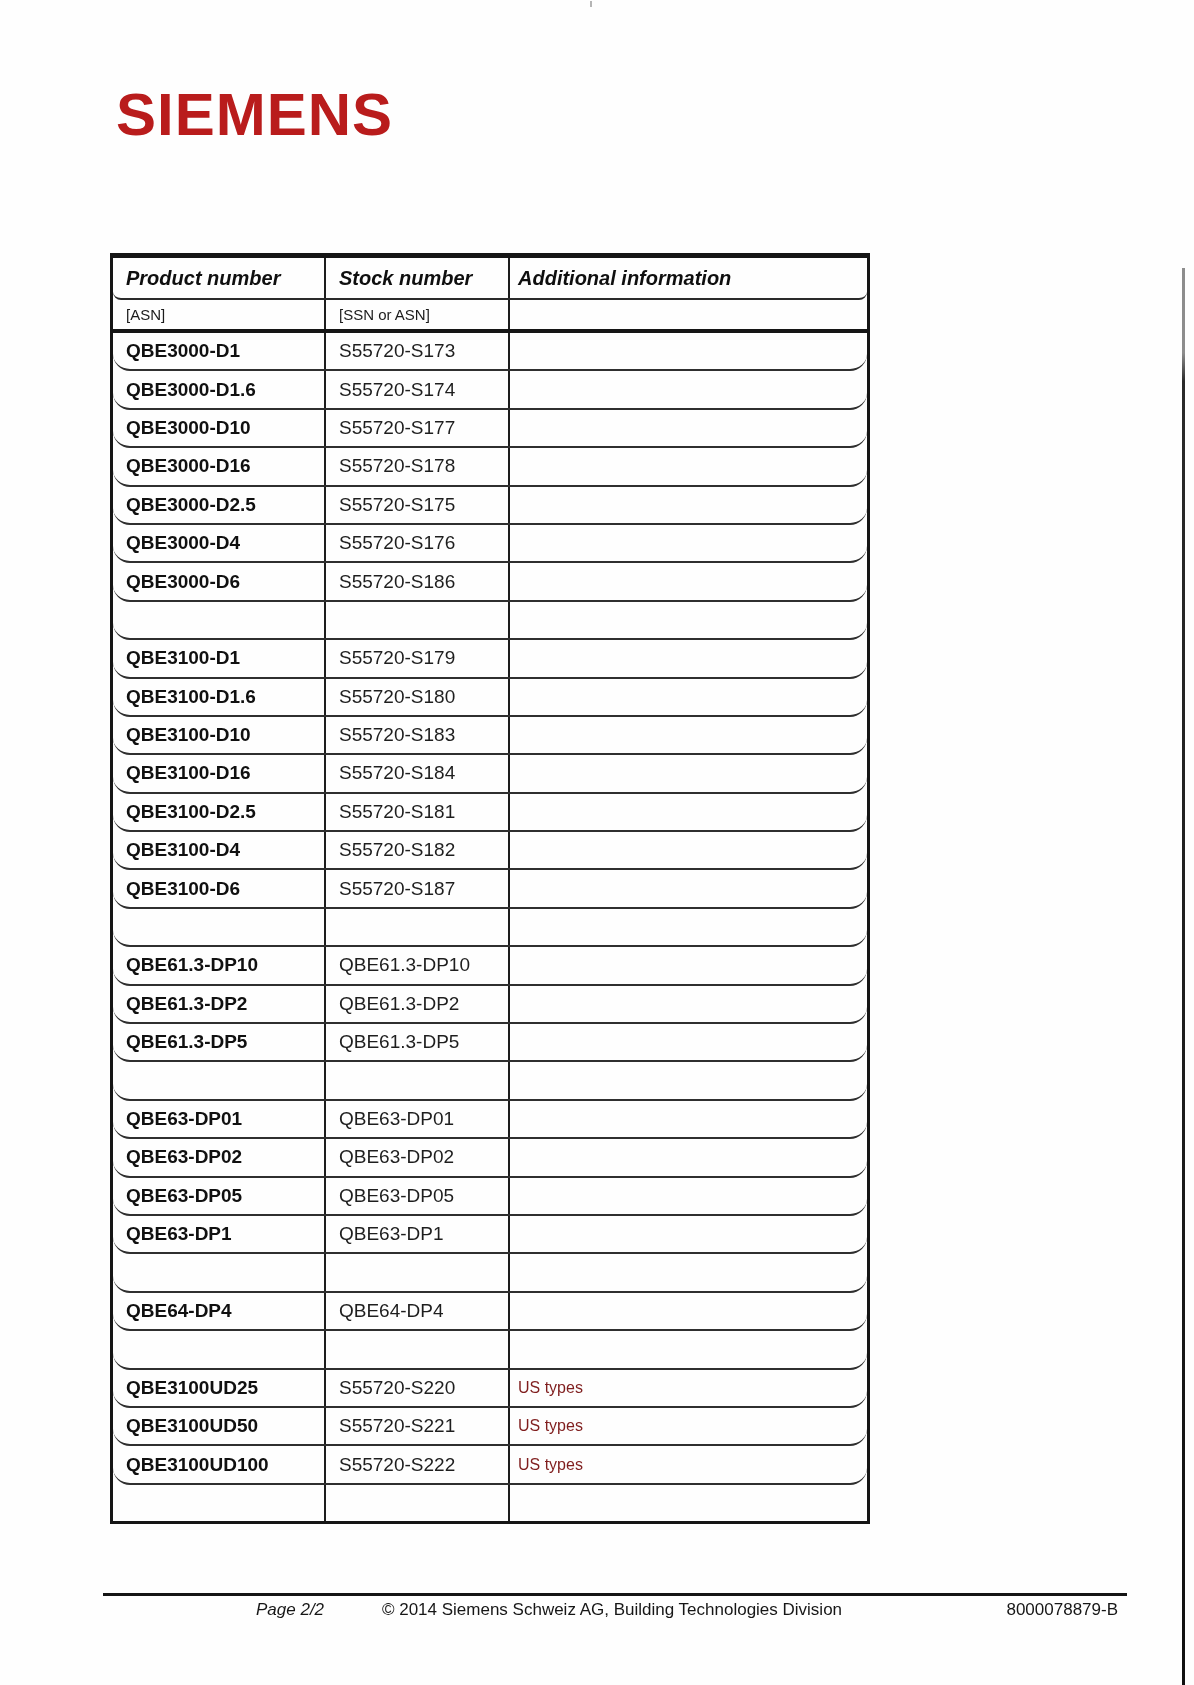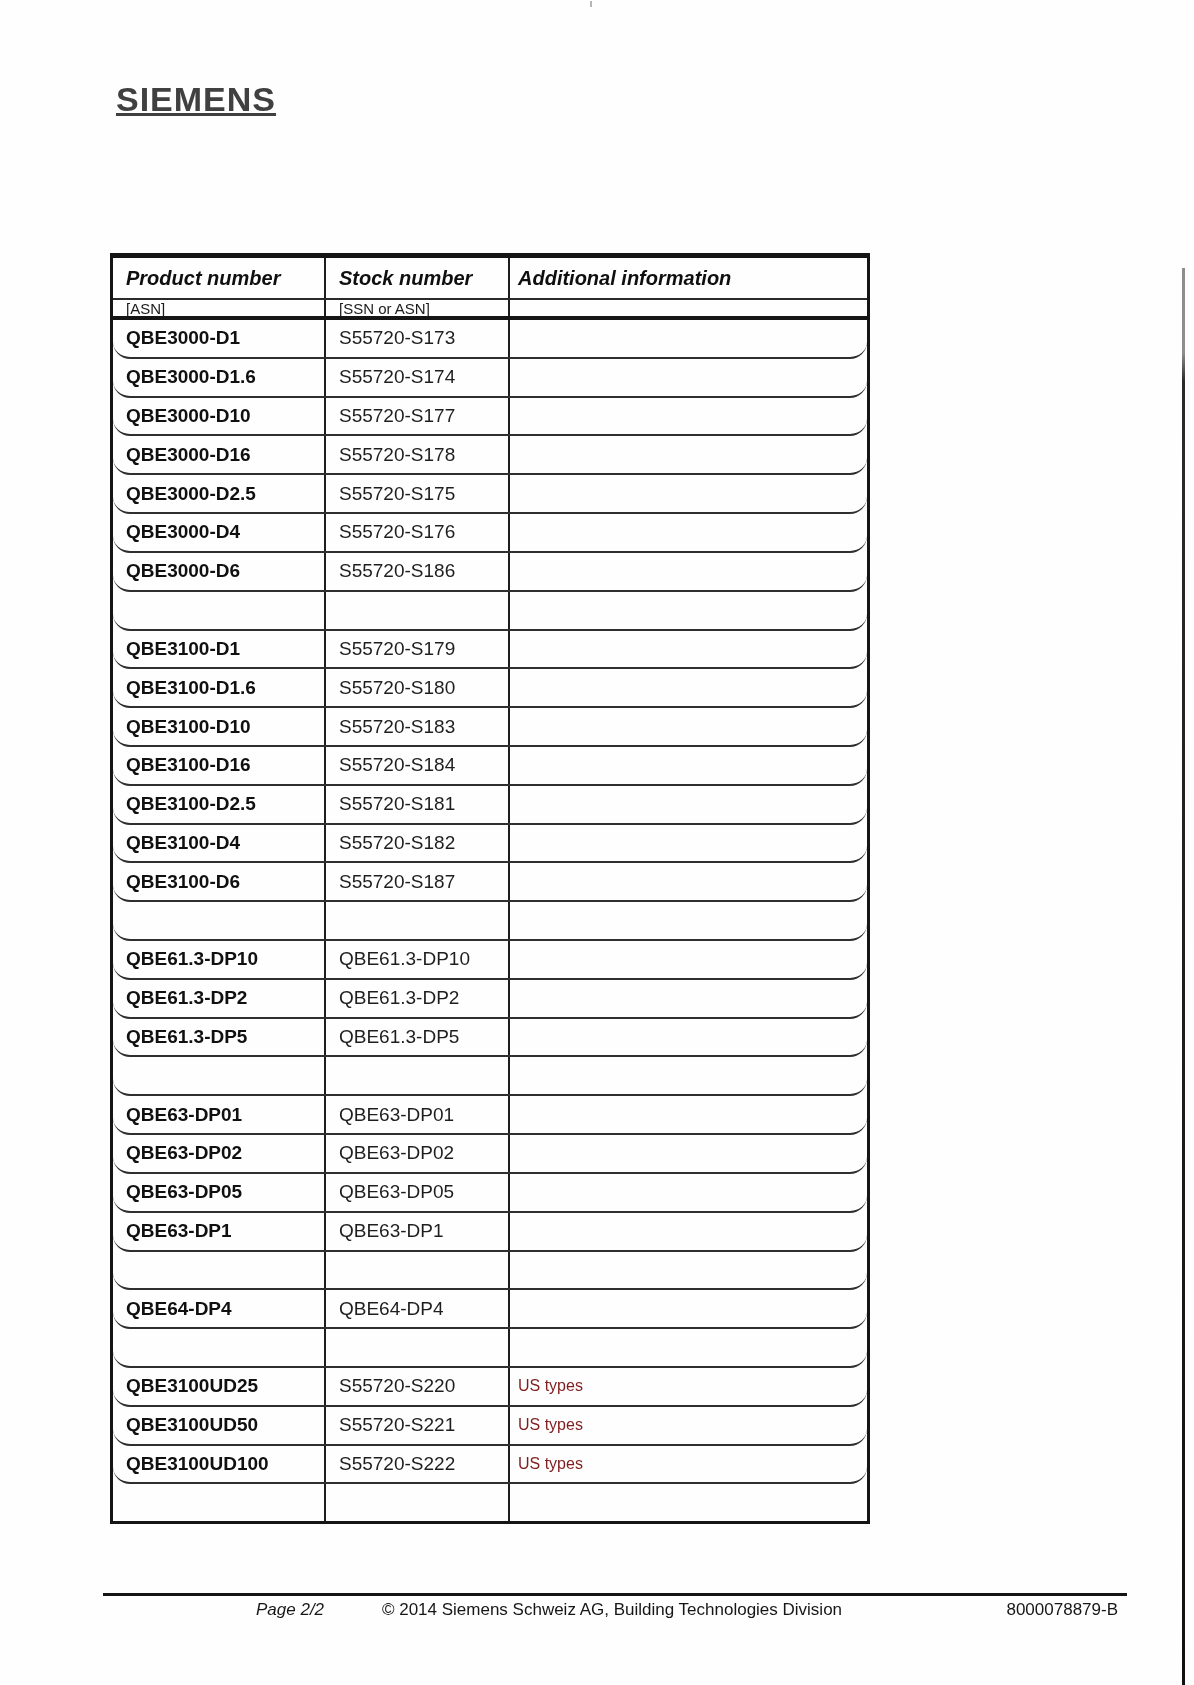--- a/index.html
+++ b/index.html
@@ -13,32 +13,32 @@
   .edge-line{
     position:absolute;left:1182px;top:268px;width:3px;height:1417px;
     background:linear-gradient(to bottom,#8d8d8d 0%,#8d8d8d 6%,#2a2a2a 8%,#101010 100%);
   }
   .top-tick{
     position:absolute;left:590px;top:1px;width:2px;height:6px;background:#b5b5b5;
   }
   
   .logo{
     position:absolute;left:116px;top:80px;
-    font-size:34px;font-weight:bold;letter-spacing:1px;color:#404040;text-decoration:underline;
+    font-size:60px;font-weight:bold;letter-spacing:1px;color:#b91c1c;
   }
   
   .doc-table{
     position:absolute;left:110px;top:253px;width:760px;height:1271px;
     box-sizing:border-box;
     border:3px solid #151515;border-top-width:5px;
     display:flex;flex-direction:column;background:transparent;
   }
   .trow{display:flex;flex-direction:row;box-sizing:border-box;}
-  .trow.head{height:42px;border-bottom:2px solid #2a2a2a;}
-  .trow.subhead{height:20px;border-bottom:4px solid #151515;}
+  .trow.head{height:42px;border-bottom:2px solid #2a2a2a;border-radius:8px;}
+  .trow.subhead{height:33px;border-bottom:4px solid #151515;}
   .trow.data{flex:1 1 0;border-bottom:2px solid #2f2f2f;border-radius:17px;}
   .trow.data:last-child{border-bottom:none;}
   .tcell{
     box-sizing:border-box;display:flex;align-items:center;
     padding-left:13px;overflow:hidden;white-space:nowrap;
   }
   .c1{width:213px;border-right:2px solid #1d1d1d;}
   .c2{width:184px;border-right:2px solid #1d1d1d;}
   .c3{flex:1;padding-left:8px;}
   .trow.head .tcell{

